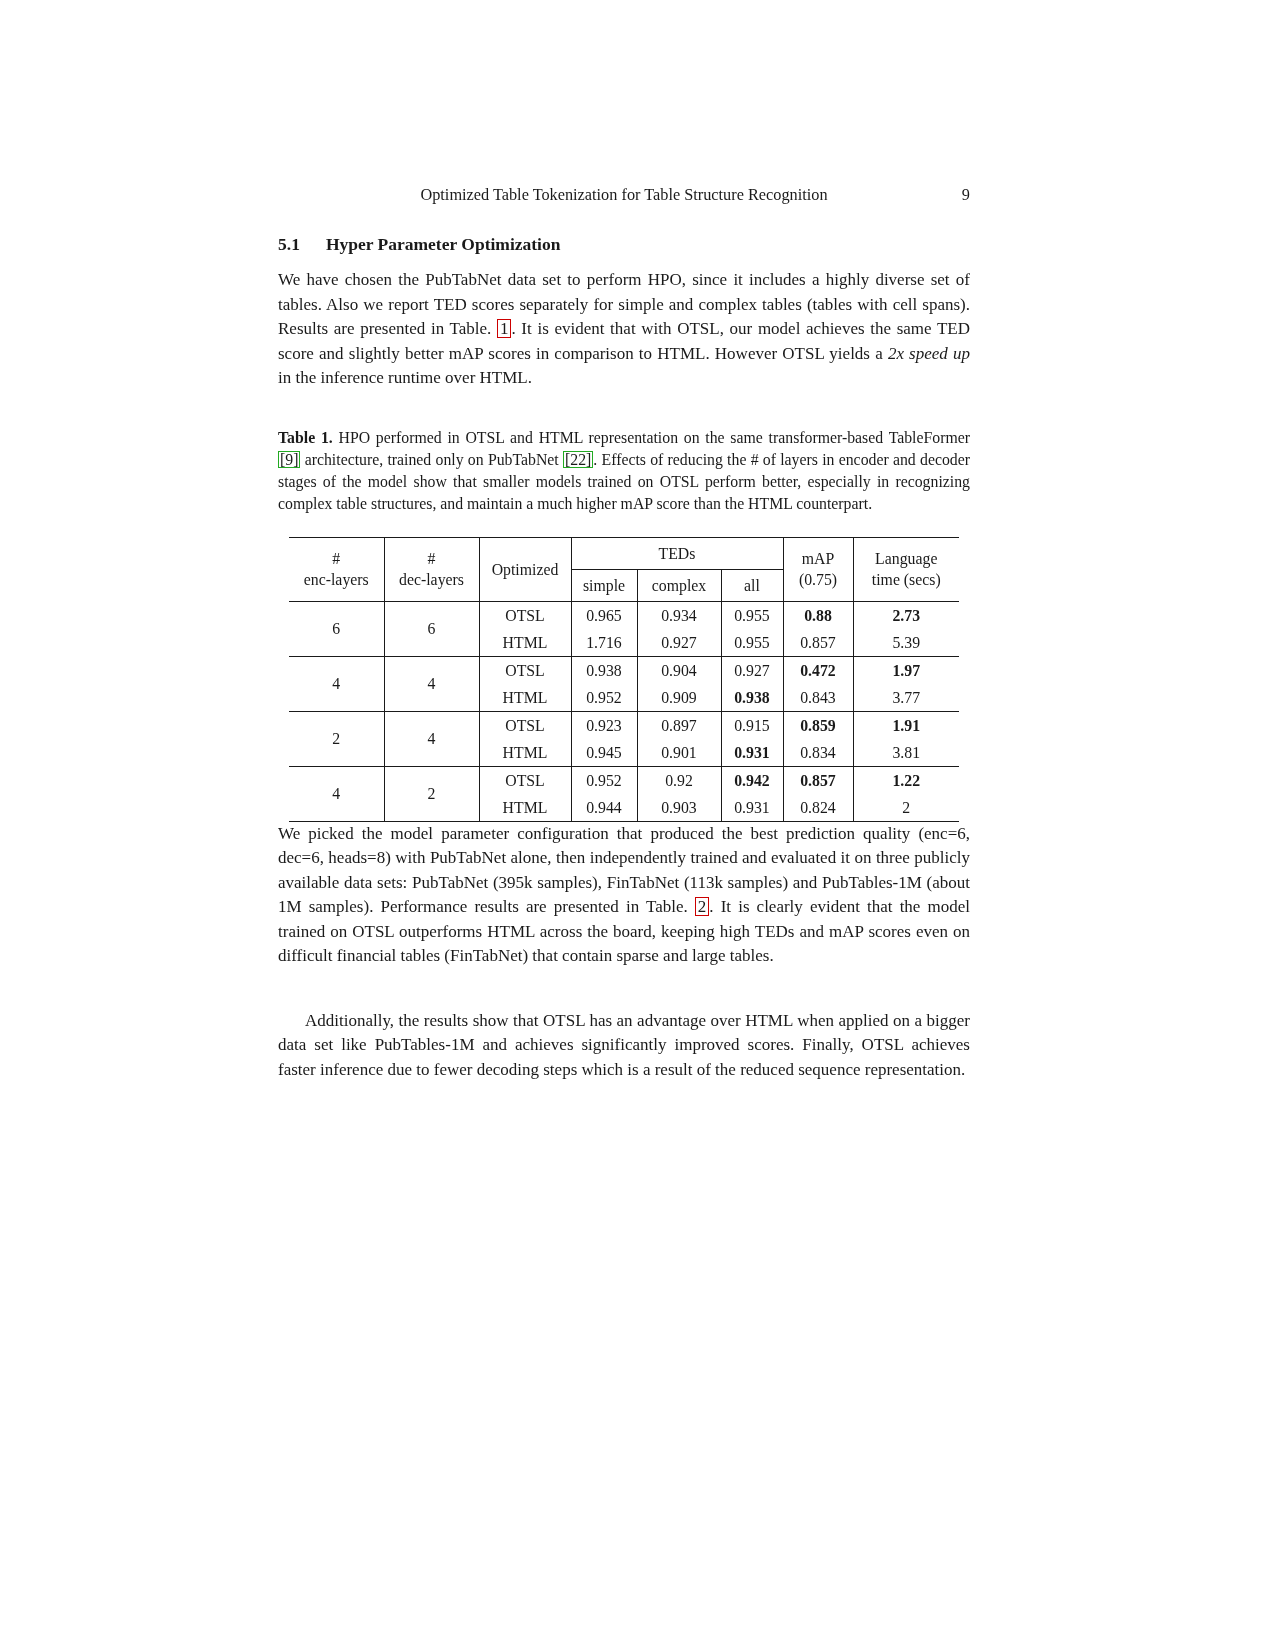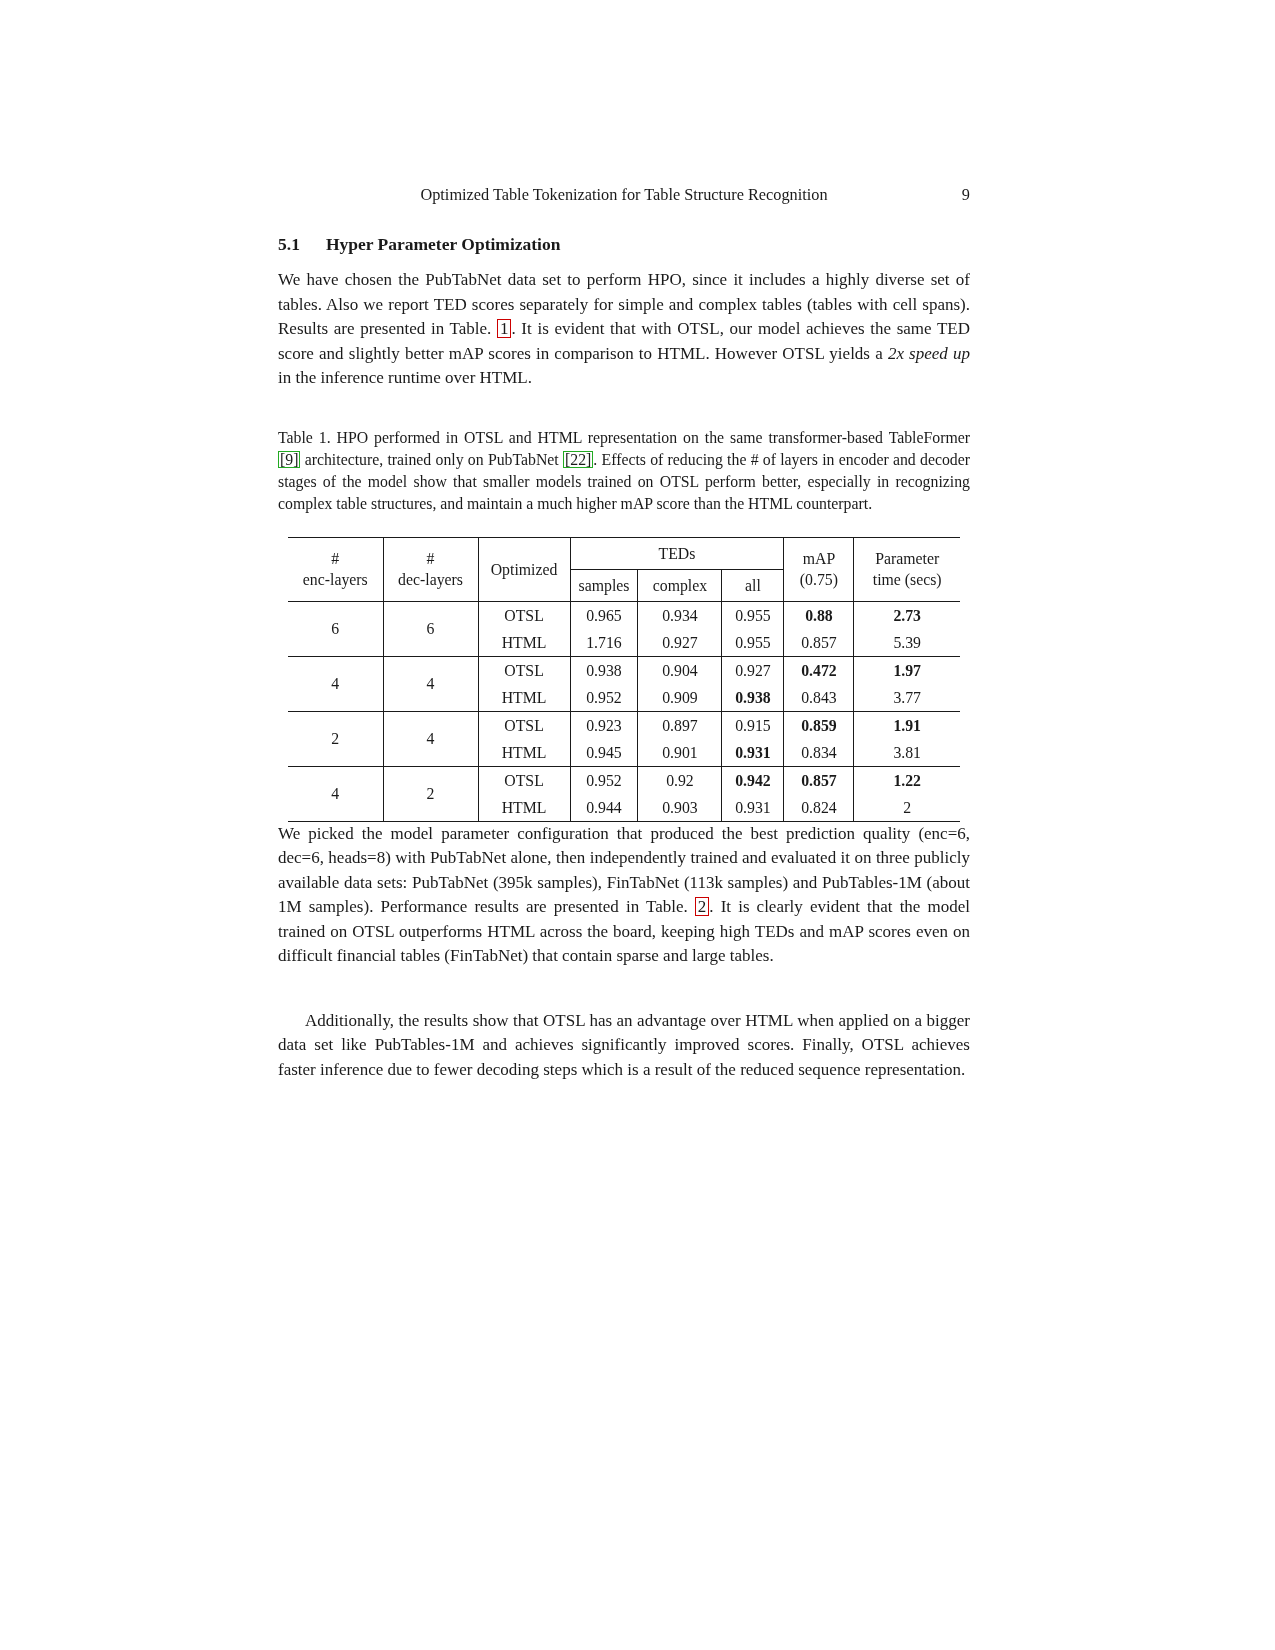--- a/index.html
+++ b/index.html
@@ -51,21 +51,21 @@
     margin-top: 29px;
     margin-bottom: 13px;
   }
   h2.section-heading .sec-num { margin-right: 26px; }
   p.caption {
     font-size: 15.8px;
     line-height: 22px;
     text-align: justify;
     margin-top: 36px;
   }
-  .seg-bold { font-weight: normal; }
+  .seg-bold { font-weight: bold; }
   .seg-italic { font-style: italic; }
   .seg-refbox {
     border: 1px solid var(--ref-red);
     padding: 0 2px;
     line-height: 1;
     display: inline-block;
   }
   .seg-citebox {
     border: 1px solid var(--cite-green);
     padding: 0 1px;
@@ -132,24 +132,24 @@
         <col class="col-map">
           <col class="col-inf">
       </colgroup>
       <thead>
         <tr>
           <th rowspan="2" class="vr hb"><span>#</span><br><span>enc-layers</span></th>
           <th rowspan="2" class="vr hb"><span>#</span><br><span>dec-layers</span></th>
           <th rowspan="2" class="vr hb">Optimized</th>
           <th colspan="3" class="vr hb">TEDs</th>
           <th rowspan="2" class="vr hb"><span>mAP</span><br><span>(0.75)</span></th>
-          <th rowspan="2" class="hb"><span>Parameter</span><br><span>time (secs)</span></th>
+          <th rowspan="2" class="hb"><span>Language</span><br><span>time (secs)</span></th>
         </tr>
         <tr>
-          <th class="vr hb">samples</th>
+          <th class="vr hb">simple</th>
           <th class="vr hb">complex</th>
           <th class="vr hb">all</th>
         </tr>
       </thead>
       <tbody>
           <tr>
             <td rowspan="2" class="vr gb">6</td>
             <td rowspan="2" class="vr gb">6</td>
             <td class="vr">OTSL</td>
             <td class="vr">0.965</td>

